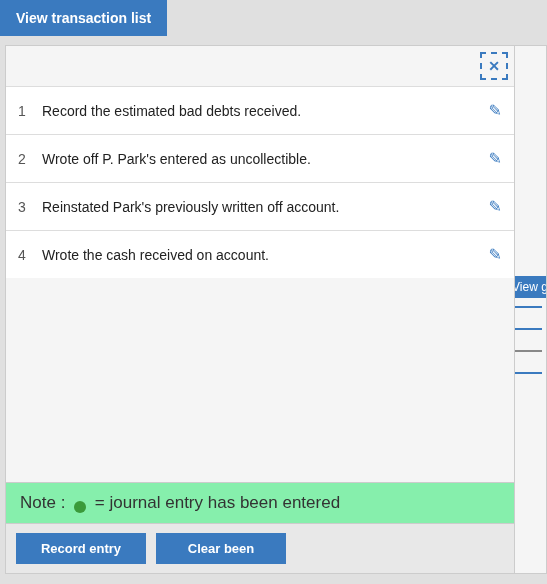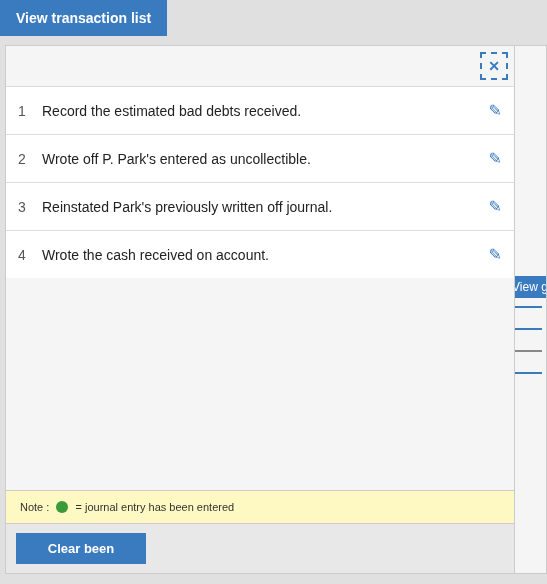--- a/index.html
+++ b/index.html
@@ -94,25 +94,25 @@
       font-size: 16px;
       cursor: pointer;
       margin-left: 8px;
     }
 
     .note-bar {
       position: absolute;
       bottom: 50px;
       left: 0;
       right: 0;
-      background: #fef9c3;
+      background: #86efac;
       padding: 10px 14px;
       display: flex;
-      align-items: flex-start;
-      font-size: 11px;
+      align-items: flex-end;
+      font-size: 17px;
       color: #333;
       border-top: 1px solid #ccc;
     }
 
     .green-dot {
       width: 12px;
       height: 12px;
       background: #3a9a3a;
       border-radius: 50%;
       display: inline-block;
@@ -217,35 +217,36 @@
         <span class="item-text">Record the estimated bad debts received.</span>
         <span class="edit-icon">✎</span>
       </div>
       <div class="transaction-item">
         <span class="item-number">2</span>
         <span class="item-text">Wrote off P. Park's entered as uncollectible.</span>
         <span class="edit-icon">✎</span>
       </div>
       <div class="transaction-item">
         <span class="item-number">3</span>
-        <span class="item-text">Reinstated Park's previously written off journal.</span>
+        <span class="item-text">Reinstated Park's previously written off account.</span>
         <span class="edit-icon">✎</span>
       </div>
       <div class="transaction-item">
         <span class="item-number">4</span>
         <span class="item-text">Wrote the cash received on account.</span>
         <span class="edit-icon">✎</span>
       </div>
     </div>
 
   <div class="note-bar">
     <span>Note :</span>
     &nbsp;
     <span class="green-dot"></span>
     &nbsp;
     <span>= journal entry has been entered</span>
   </div>
 
   <div class="bottom-buttons">
+    <button class="btn-action">Record entry</button>
     <button class="btn-action">Clear been</button>
   </div>
 
 </div>
 
 </body></html>

